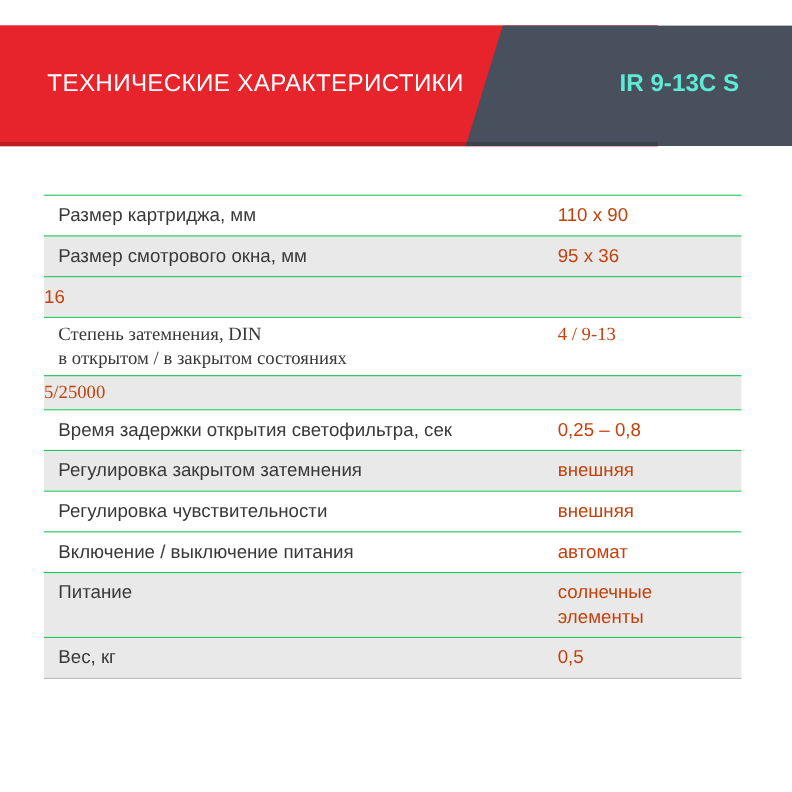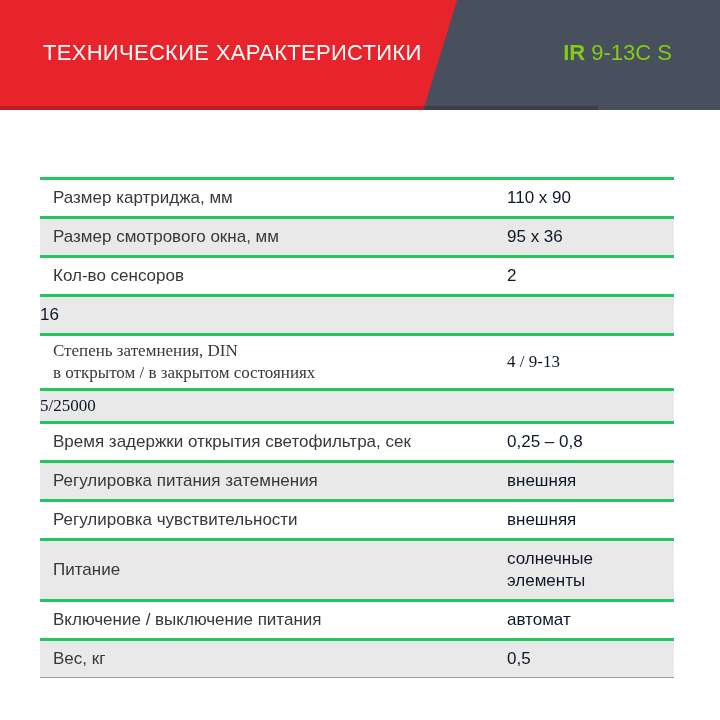--- a/index.html
+++ b/index.html
@@ -14,20 +14,21 @@
     background: #ffffff;
     overflow: hidden;
   }
 
   
   .banner {
     position: relative;
     width: 598px;
     height: 110px;
     background: #e7232b;
+    margin-top: 23px;
   }
   .banner::after {               
     content: "";
     position: absolute;
     left: 0; right: 0; bottom: 0;
     height: 4px;
     background: rgba(0,0,0,0.18);
   }
   .banner-title {
     position: absolute;
@@ -49,59 +50,59 @@
     background: #47505c;
     clip-path: polygon(63.5% 0, 100% 0, 100% 100%, 58.8% 100%);
   }
   .model {
     position: absolute;
     right: 48px;
     top: 0;
     height: 106px;
     display: flex;
     align-items: center;
-    color: #84cc16;
+    color: #5eead4;
     font-size: 22px;
     white-space: nowrap;
   }
   .model .bold { font-weight: bold; }
-  .model .sep  { white-space: pre; }
+  .model .sep  { white-space: pre; font-weight: bold; }
 
   
   .spec-table {
     position: absolute;
     left: 40px;
     top: 177px;
     width: 634px;
     border-bottom: 1px solid #a2a2a2;
   }
   .row {
     display: flex;
-    align-items: center;
-    border-top: 3px solid #22c55e;
+    align-items: flex-start;
+    border-top: 1px solid #22c55e;
     padding: 7px 0;
     background: #ffffff;
   }
   .row.alt { background: #e9e9e9; }
   .row.multiline { padding: 4px 0; font-family: Liberation Serif, serif; }
   .cell-label {
     flex: 1 1 auto;
     padding-left: 13px;
     padding-right: 10px;
     font-size: 17px;
     line-height: 22px;
     color: #383838;
     white-space: pre-line;
   }
   .cell-value {
     flex: 0 0 167px;
     width: 167px;
     font-size: 17px;
     line-height: 22px;
-    color: #0f172a;
+    color: #c2410c;
   }
 </style>
 </head>
 <body>
 
 <div class="page">
 
   <div class="banner">
     <div class="banner-title">ТЕХНИЧЕСКИЕ ХАРАКТЕРИСТИКИ</div>
     <div class="banner-slate">
@@ -117,24 +118,20 @@
     <div class="row">
       <div class="cell-label">Размер картриджа, мм</div>
       <div class="cell-value">110 x 90</div>
     </div>
 
     <div class="row alt">
       <div class="cell-label">Размер смотрового окна, мм</div>
       <div class="cell-value">95 x 36</div>
     </div>
 
-    <div class="row">
-      <div class="cell-label">Кол-во сенсоров</div>
-      <div class="cell-value">2</div>
-    </div>
 
     <div class="row alt">
       <div class="cell-value">16</div>
     </div>
 
     <div class="row multiline">
       <div class="cell-label">Степень затемнения, DIN
 в открытом / в закрытом состояниях</div>
       <div class="cell-value">4 / 9-13</div>
     </div>
@@ -142,37 +139,37 @@
     <div class="row alt multiline">
       <div class="cell-value">5/25000</div>
     </div>
 
     <div class="row">
       <div class="cell-label">Время задержки открытия светофильтра, сек</div>
       <div class="cell-value">0,25 – 0,8</div>
     </div>
 
     <div class="row alt">
-      <div class="cell-label">Регулировка питания затемнения</div>
+      <div class="cell-label">Регулировка закрытом затемнения</div>
       <div class="cell-value">внешняя</div>
     </div>
 
     <div class="row">
       <div class="cell-label">Регулировка чувствительности</div>
       <div class="cell-value">внешняя</div>
     </div>
 
+    <div class="row">
+      <div class="cell-label">Включение / выключение питания</div>
+      <div class="cell-value">автомат</div>
+    </div>
+
     <div class="row alt">
       <div class="cell-label">Питание</div>
       <div class="cell-value">солнечные элементы</div>
-    </div>
-
-    <div class="row">
-      <div class="cell-label">Включение / выключение питания</div>
-      <div class="cell-value">автомат</div>
     </div>
 
     <div class="row alt">
       <div class="cell-label">Вес, кг</div>
       <div class="cell-value">0,5</div>
     </div>
 
   </div>
 </div>
 

